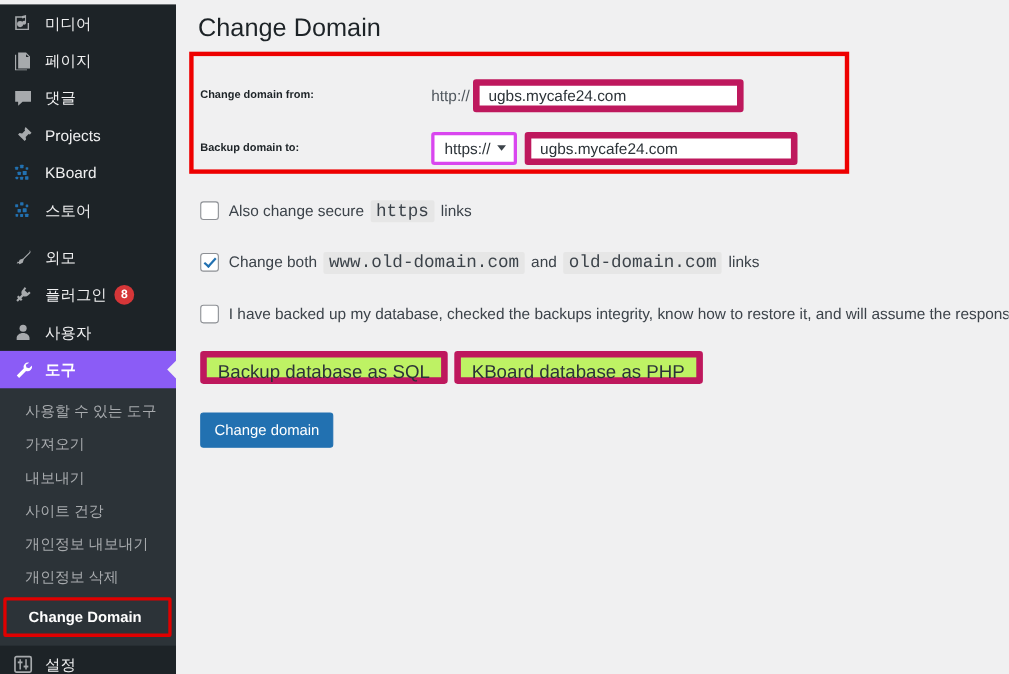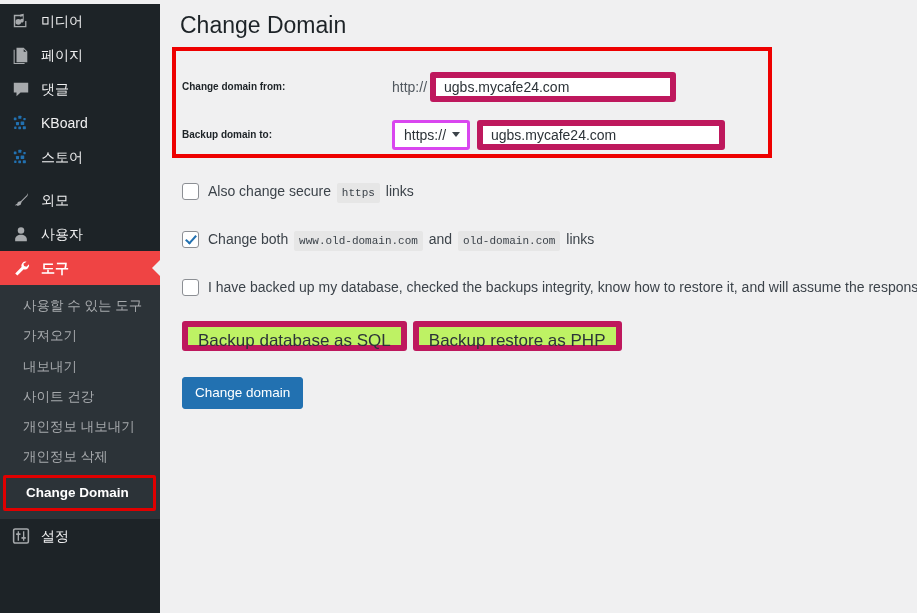--- a/index.html
+++ b/index.html
@@ -34,21 +34,21 @@
   .menu-item .mi-ico {
     width: 22px; height: 20px;
     margin-right: 9px;
     display: inline-flex; align-items: center; justify-content: center;
     flex: 0 0 22px;
   }
   .menu-item .mi-ico svg { display:block; }
   .menu-item .mi-label { font-size: 14px; }
 
   .menu-item.active {
-    background: #ef4444;
+    background: #8b5cf6;
     color: #fff;
     font-weight: 600;
   }
   .menu-item.active::after {
     content: "";
     position: absolute; right: 0; top: 50%;
     margin-top: -8px;
     border-style: solid;
     border-width: 8px 8px 8px 0;
     border-color: transparent #f0f0f1 transparent transparent;
@@ -202,21 +202,21 @@
     transform: rotate(42deg);
   }
   .check-label { line-height: 18px; }
   code.inline {
     display: inline-block;
     padding: 1px 5px;
     margin: 0 2px;
     background: #e6e6e6;
     color: #3c434a;
     font-family: "Liberation Mono", "DejaVu Sans Mono", monospace;
-    font-size: 11px;
+    font-size: 16px;
     border-radius: 2px;
   }
 
   
   #backup-row {
     display: flex; align-items: center;
     padding-left: 22px;
     margin-top: 25px;
   }
   .btn-secondary {
@@ -275,20 +275,28 @@
         <div class="menu-item">
           <span class="mi-ico">
             <svg width="18" height="18" viewBox="0 0 20 20" fill="#a7aaad">
               <path d="M2 3h16v11H9.5L5 18v-4H2z"></path>
             </svg>
           </span>
           <span class="mi-label">댓글</span>
         </div>
         <div class="menu-item">
           <span class="mi-ico">
+            <svg width="18" height="18" viewBox="0 0 20 20" fill="#a7aaad">
+              <path d="M12.5 1.5l6 6-1.6 1.6-1.3-.5-3 3 .4 2.6-1.5 1.5-3.2-3.2-5 5.1 4.9-5.2L4.9 9.2l1.5-1.5 2.6.4 3-3-.5-1.3z"></path>
+            </svg>
+          </span>
+          <span class="mi-label">Projects</span>
+        </div>
+        <div class="menu-item">
+          <span class="mi-ico">
             <svg width="18" height="18" viewBox="0 0 20 20" fill="#2271b1">
               <rect x="2" y="4" width="3" height="3" rx=".5"></rect>
               <rect x="7" y="2" width="3.4" height="3.4" rx=".5"></rect>
               <rect x="12.6" y="4.4" width="2.6" height="2.6" rx=".5"></rect>
               <rect x="4.4" y="9" width="3.4" height="3.4" rx=".5"></rect>
               <rect x="9.6" y="8.2" width="4" height="4" rx=".5"></rect>
               <rect x="2.4" y="14" width="2.6" height="2.6" rx=".5"></rect>
               <rect x="7" y="14" width="3" height="3" rx=".5"></rect>
               <rect x="12" y="13.6" width="3.4" height="3.4" rx=".5"></rect>
             </svg>
@@ -315,20 +323,29 @@
           <span class="mi-ico">
             <svg width="18" height="18" viewBox="0 0 20 20" fill="#a7aaad">
               <path d="M16.7 2.4c1 1 1.1 2.5.2 3.4l-6.1 6.1-1.2 3.4-3.2 1.5-1.3-1.3 1.5-3.2 3.4-1.2 6.1-6.1c.2-.2.4-.4.6-.6zM4.6 14.2l1.2 1.2-2.3 1.1z"></path>
             </svg>
           </span>
           <span class="mi-label">외모</span>
         </div>
         <div class="menu-item">
           <span class="mi-ico">
             <svg width="18" height="18" viewBox="0 0 20 20" fill="#a7aaad">
+              <path d="M11.7 2.2l1.5 1.5-1.6 1.6 2.9 2.9 1.6-1.6 1.5 1.5-2.4 2.4c-1.4 1.4-3.3 1.7-4.9.9l-2.1 2.1 1.2 1.2-1.6 1.6-1.2-1.2-1.9 1.9-1.6-1.6 1.9-1.9-1.2-1.2 1.6-1.6 1.2 1.2 2.1-2.1c-.8-1.6-.5-3.5.9-4.9z"></path>
+            </svg>
+          </span>
+          <span class="mi-label">플러그인</span>
+          <span class="badge">8</span>
+        </div>
+        <div class="menu-item">
+          <span class="mi-ico">
+            <svg width="18" height="18" viewBox="0 0 20 20" fill="#a7aaad">
               <circle cx="10" cy="6" r="3.6"></circle>
               <path d="M10 10.8c-3.6 0-6.5 2.2-6.5 4.9V18h13v-2.3c0-2.7-2.9-4.9-6.5-4.9z"></path>
             </svg>
           </span>
           <span class="mi-label">사용자</span>
         </div>
         <div class="menu-item active">
           <span class="mi-ico">
             <svg width="18" height="18" viewBox="0 0 20 20" fill="#ffffff">
               <path d="M16.2 3.1a4.6 4.6 0 0 0-5.6 5.9l-7 7 2.4 2.4 7-7a4.6 4.6 0 0 0 5.9-5.6l-2.8 2.8-2.7-.7-.7-2.7z"></path>
@@ -400,21 +417,21 @@
           <span class="check-label"><span>Change both</span> <code class="inline">www.old-domain.com</code> <span>and</span> <code class="inline">old-domain.com</code> <span>links</span></span>
         </div>
         <div class="check-row" id="check-row-3">
           <span class="cbox"></span>
           <span class="check-label"><span>I have backed up my database, checked the backups integrity, know how to restore it, and will assume the responsibility</span></span>
         </div>
       </div>
 
     <div id="backup-row">
       <button class="btn-secondary">Backup database as SQL</button>
-      <button class="btn-secondary">Backup restore as PHP</button>
+      <button class="btn-secondary">KBoard database as PHP</button>
     </div>
 
     <div id="submit-row">
       <button class="btn-primary">Change domain</button>
     </div>
 
   </main>
 </div>
 
 </body></html>

